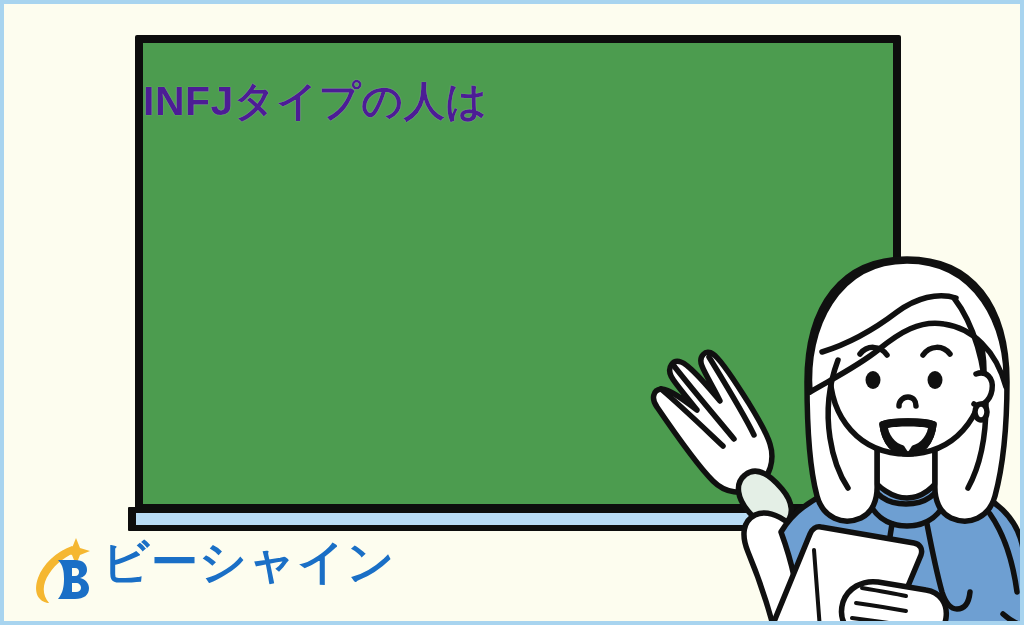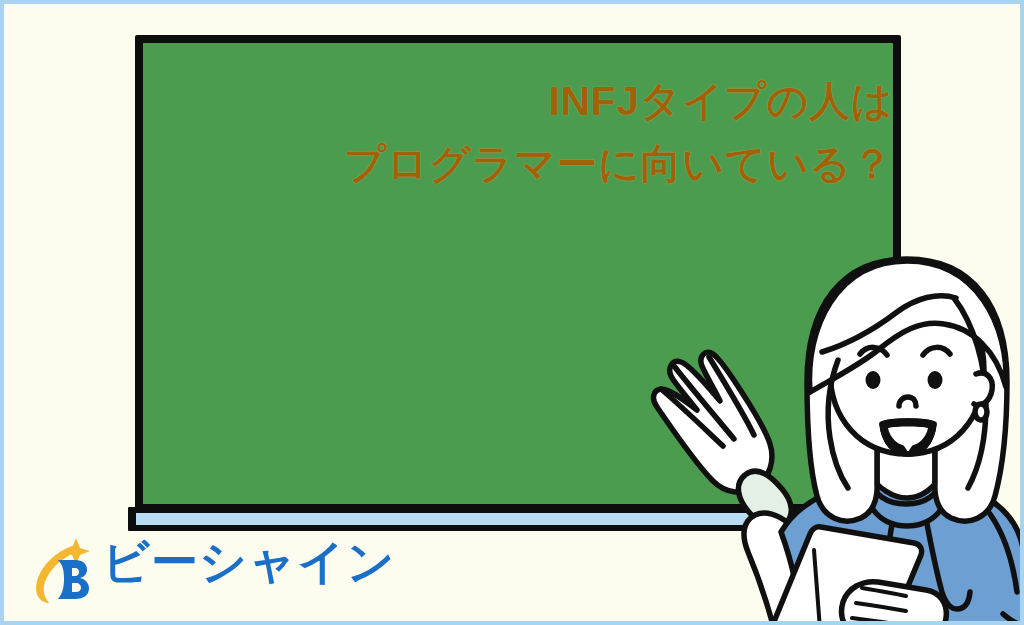--- a/index.html
+++ b/index.html
@@ -53,22 +53,22 @@
     height: 12px;
     background: #b9dcf5;
   }
 
   
   .board-title {
     position: absolute;
     left: 139px;
     top: 66px;
     width: 750px;
-    text-align: right;
-    color: #a16207;
+    text-align: left;
+    color: #4c1d95;
     font-weight: 700;
     font-size: 41px;
     line-height: 63px;
     letter-spacing: 0.5px;
     text-shadow: 0 0 1px rgba(255,255,255,0.55);
     z-index: 4;
     pointer-events: none;
   }
   .board-title .line { display: block; white-space: nowrap; }
 
@@ -107,21 +107,20 @@
 </head>
 <body>
 
 <div id="stage">
 
   <div class="board-frame"></div>
   <div class="board-face"></div>
 
   <div class="board-title">
     <span class="line">INFJタイプの人は</span>
-    <span class="line">プログラマーに向いている？</span>
   </div>
 
   <div class="board-ledge-frame"></div>
   <div class="board-ledge-face"></div>
 
   <div class="woman">
     <svg viewBox="0 0 404 397" xmlns="http://www.w3.org/2000/svg">
       <g fill="none" stroke="#101010" stroke-width="5.5" stroke-linecap="round" stroke-linejoin="round">
 
         <path d="M137 291 C128 282 121 276 117 272" fill="#ffffff" stroke="none"></path>

